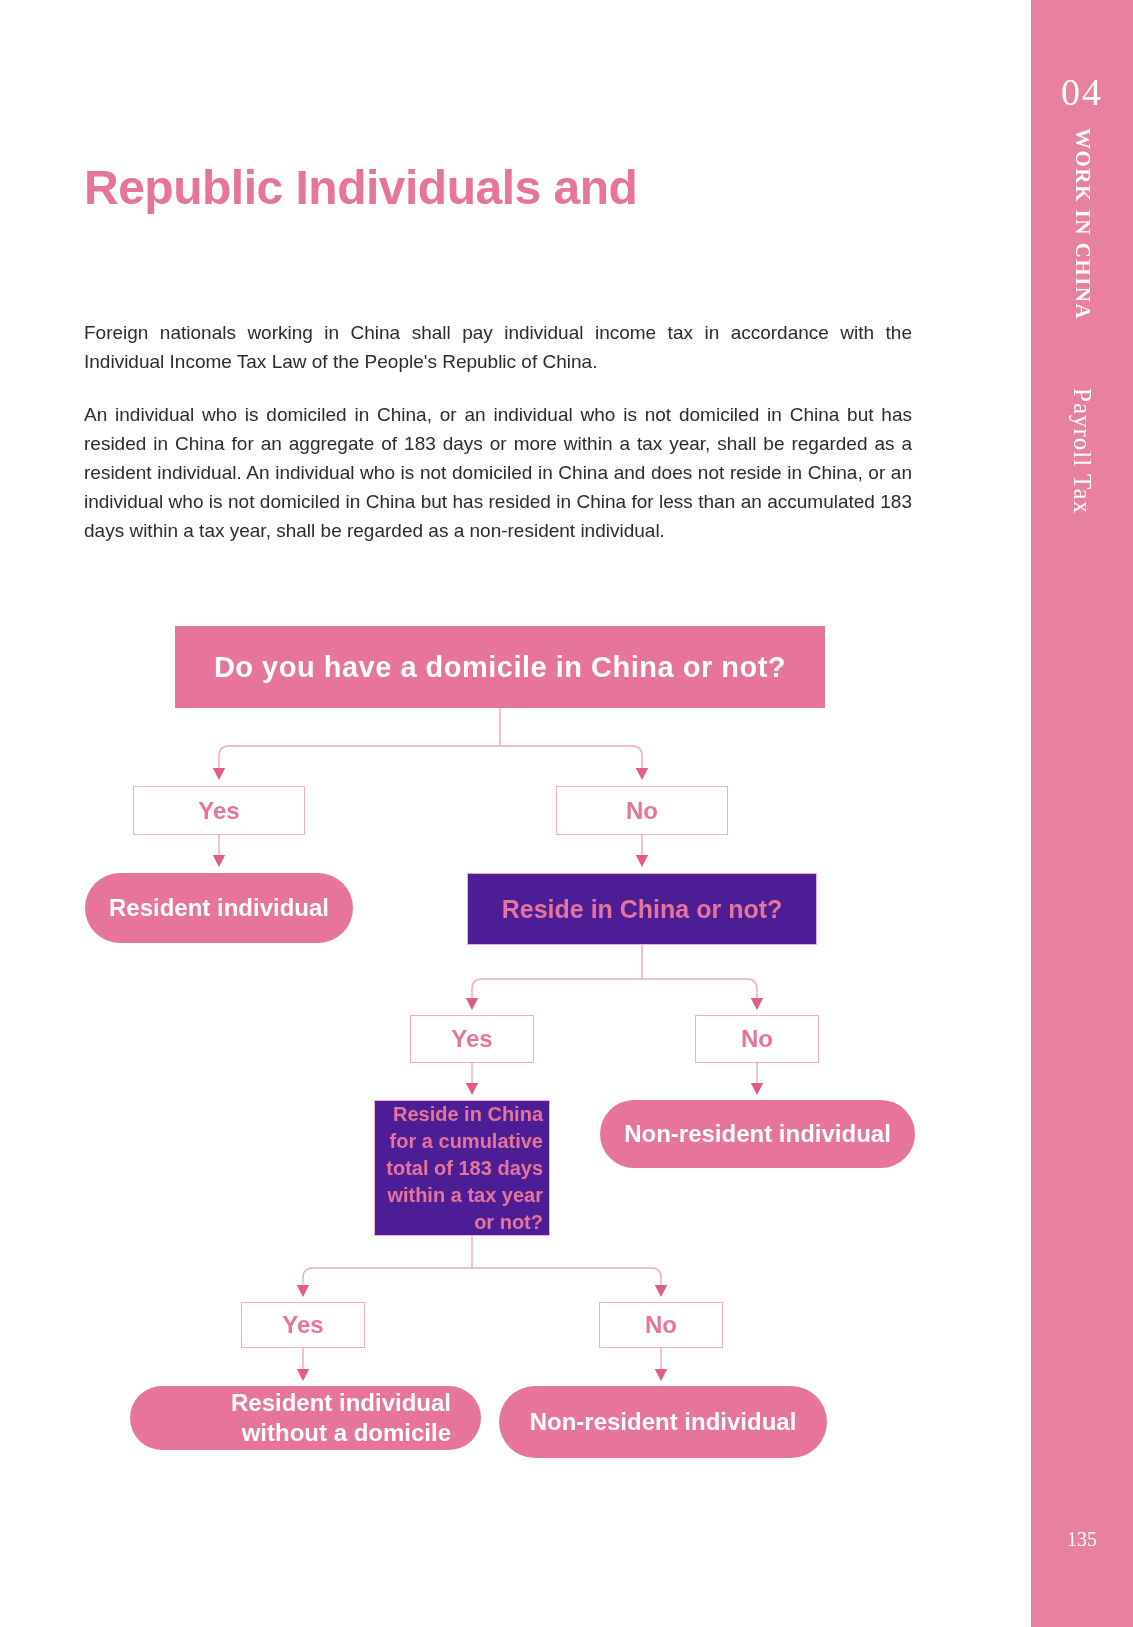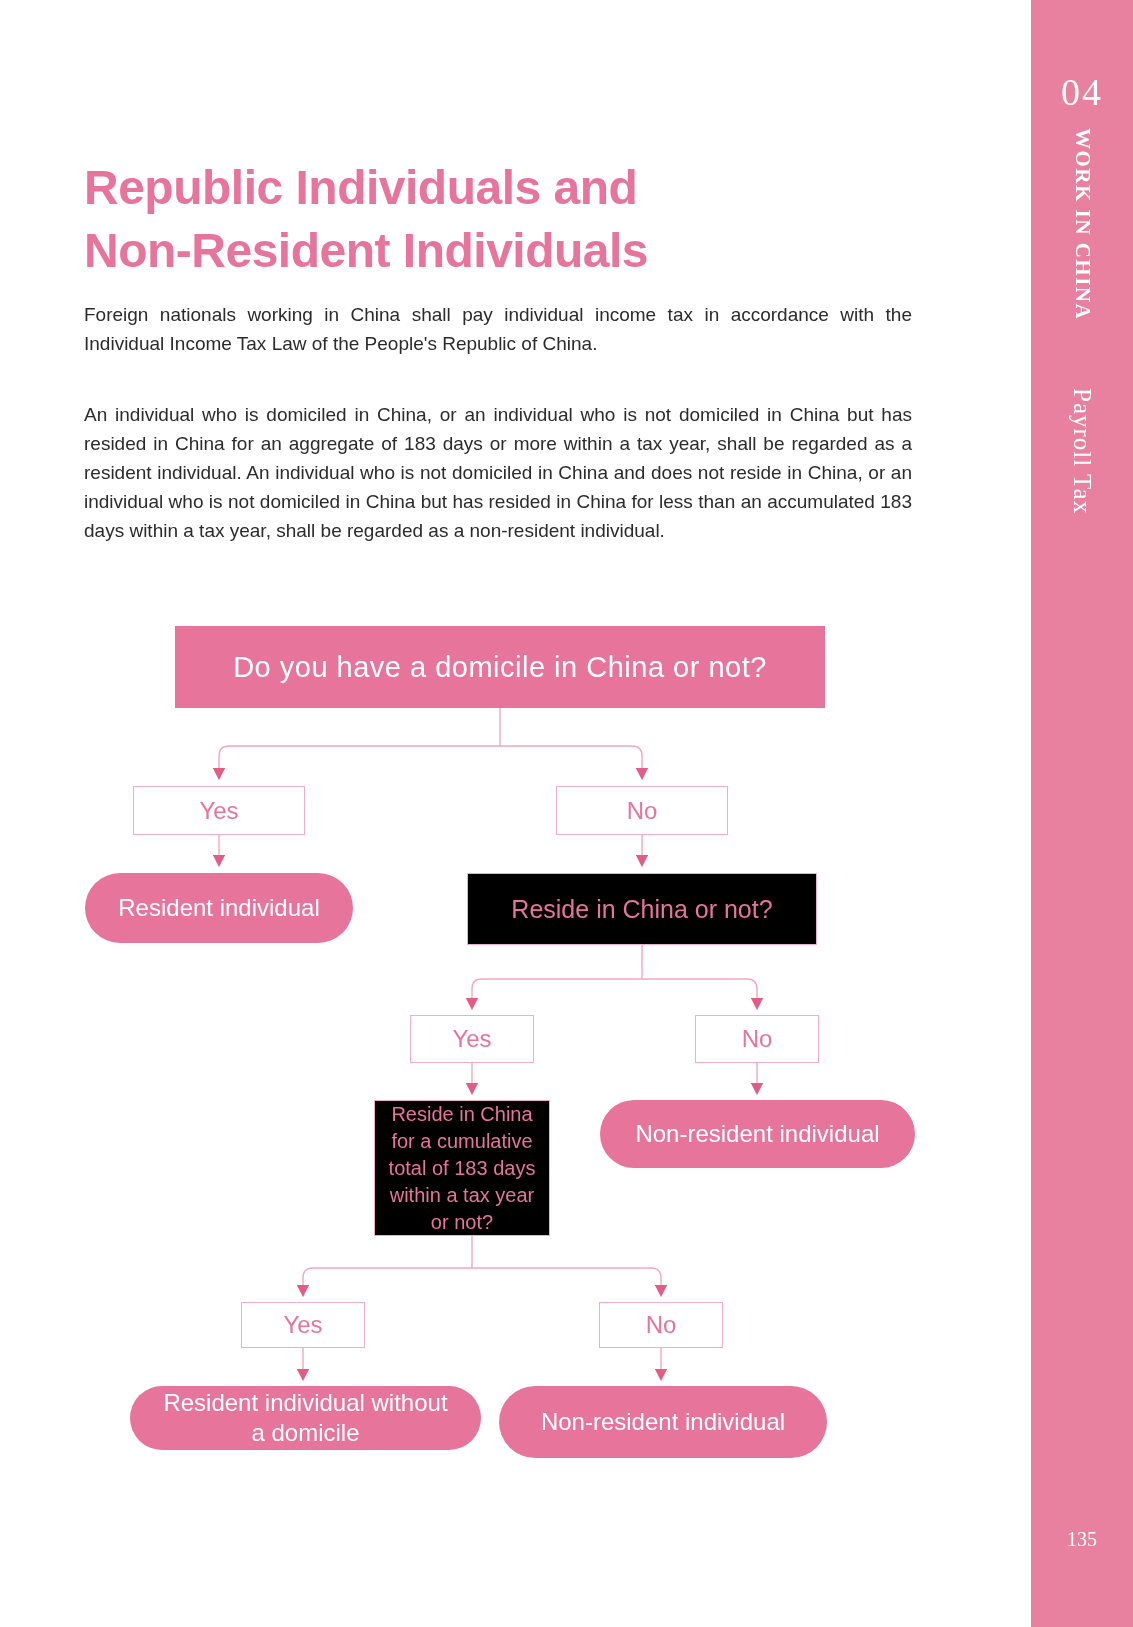--- a/index.html
+++ b/index.html
@@ -78,37 +78,38 @@
   .body-para {
     position: absolute;
     left: 84px;
     width: 828px;
     color: var(--text);
     font-size: 19px;
     line-height: 29px;
     text-align: justify;
     margin: 0;
   }
-  .para-1 { top: 300px; }
+  .para-1 { top: 318px; }
   .para-2 { top: 400px; }
 
   
   .flowchart { position: absolute; inset: 0; }
   .connectors {
     position: absolute;
     inset: 0;
     pointer-events: none;
   }
   .flow-node {
     position: absolute;
     display: flex;
     align-items: center;
     justify-content: center;
-    text-align: center;
+    text-align: right;
     box-sizing: border-box;
+    font-weight: bold;
   }
   .flow-root {
     left: 175px; top: 626px; width: 650px; height: 82px;
     background: var(--accent);
     color: #ffffff;
     font-size: 29px;
     letter-spacing: 0.5px;
   }
   .flow-choice {
     background: #ffffff;
@@ -117,21 +118,21 @@
     font-size: 24px;
   }
   .yes-1 { left: 133px; top: 786px; width: 172px; height: 49px; }
   .no-1  { left: 556px; top: 786px; width: 172px; height: 49px; }
   .yes-2 { left: 410px; top: 1015px; width: 124px; height: 48px; }
   .no-2  { left: 695px; top: 1015px; width: 124px; height: 48px; }
   .yes-3 { left: 241px; top: 1302px; width: 124px; height: 46px; }
   .no-3  { left: 599px; top: 1302px; width: 124px; height: 46px; }
 
   .flow-question {
-    background: #000000;
+    background: #4c1d95;
     border: 1px solid var(--border-light);
     color: var(--accent);
   }
   .reside-box { left: 467px; top: 873px; width: 350px; height: 72px; font-size: 25px; }
   .days-box {
     left: 374px; top: 1100px; width: 176px; height: 136px;
     font-size: 20px; line-height: 27px; padding: 6px;
   }
 
   .flow-pill {
@@ -152,21 +153,20 @@
 
   <div class="sidebar">
     <div class="chapter-num">04</div>
     <div class="vert chapter-label">WORK IN CHINA</div>
     <div class="vert section-label">Payroll Tax</div>
     <div class="page-number">135</div>
   </div>
 
   <div class="page-title">
     <div>Republic Individuals and</div>
-    <div>Non-Resident Individuals</div>
   </div>
 
   <p class="body-para para-1">Foreign nationals working in China shall pay individual income tax in accordance with the Individual Income Tax Law of the People's Republic of China.</p>
   <p class="body-para para-2">An individual who is domiciled in China, or an individual who is not domiciled in China but has resided in China for an aggregate of 183 days or more within a tax year, shall be regarded as a resident individual. An individual who is not domiciled in China and does not reside in China, or an individual who is not domiciled in China but has resided in China for less than an accumulated 183 days within a tax year, shall be regarded as a non-resident individual.</p>
 
   <div class="flowchart">
 
     <svg class="connectors" width="1133" height="1627" viewBox="0 0 1133 1627">
       <defs>
         <marker id="arrow" viewBox="0 0 10 10" refX="7.5" refY="5" markerWidth="9" markerHeight="9" orient="auto-start-reverse">

